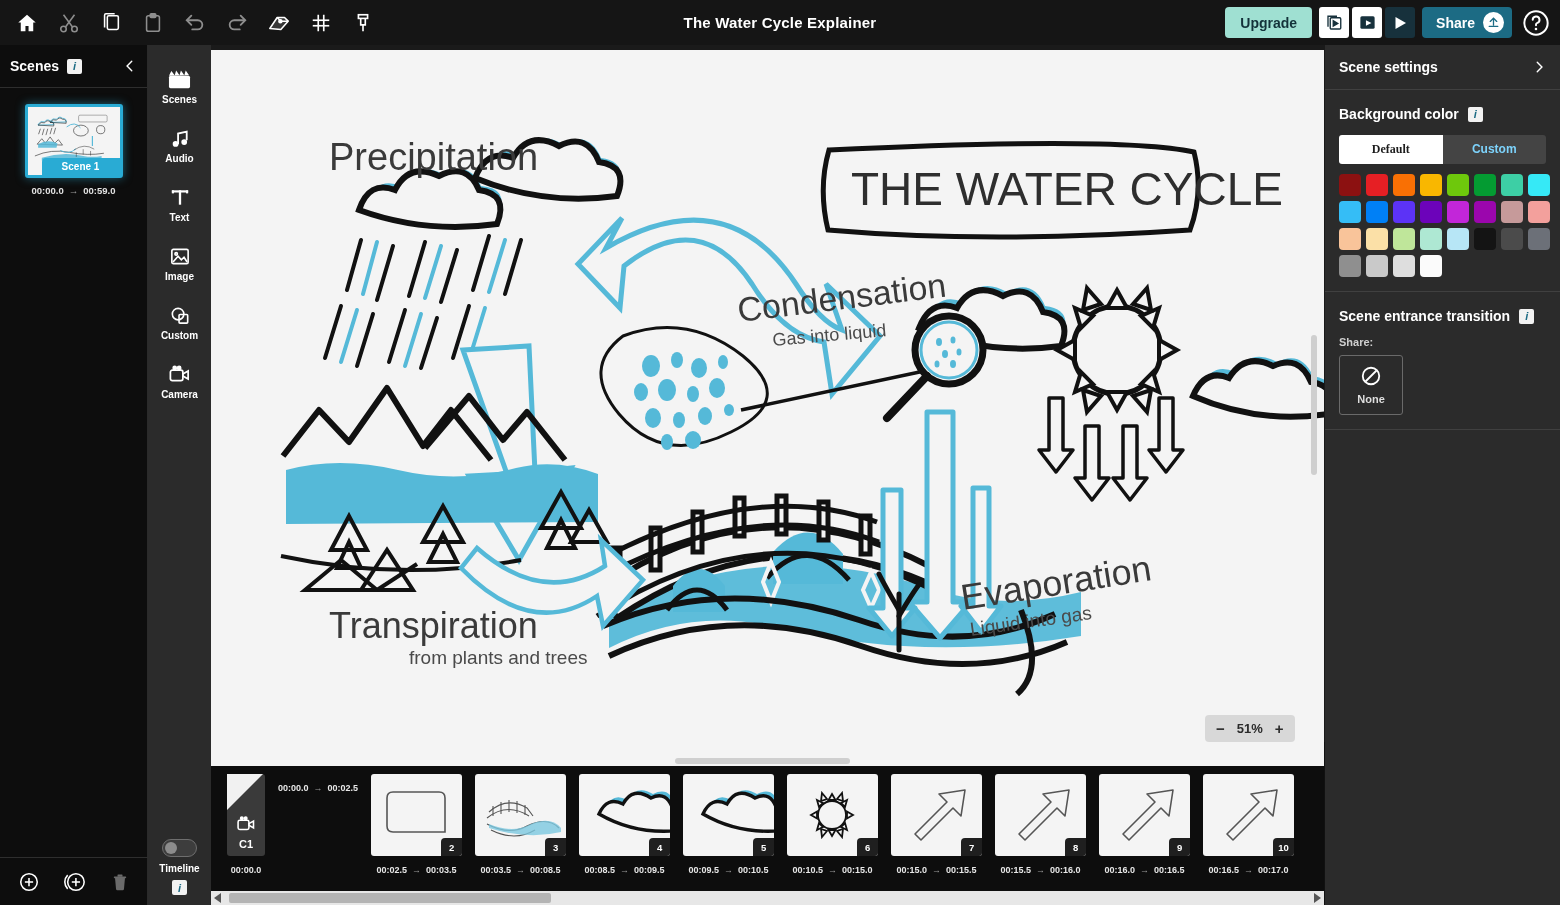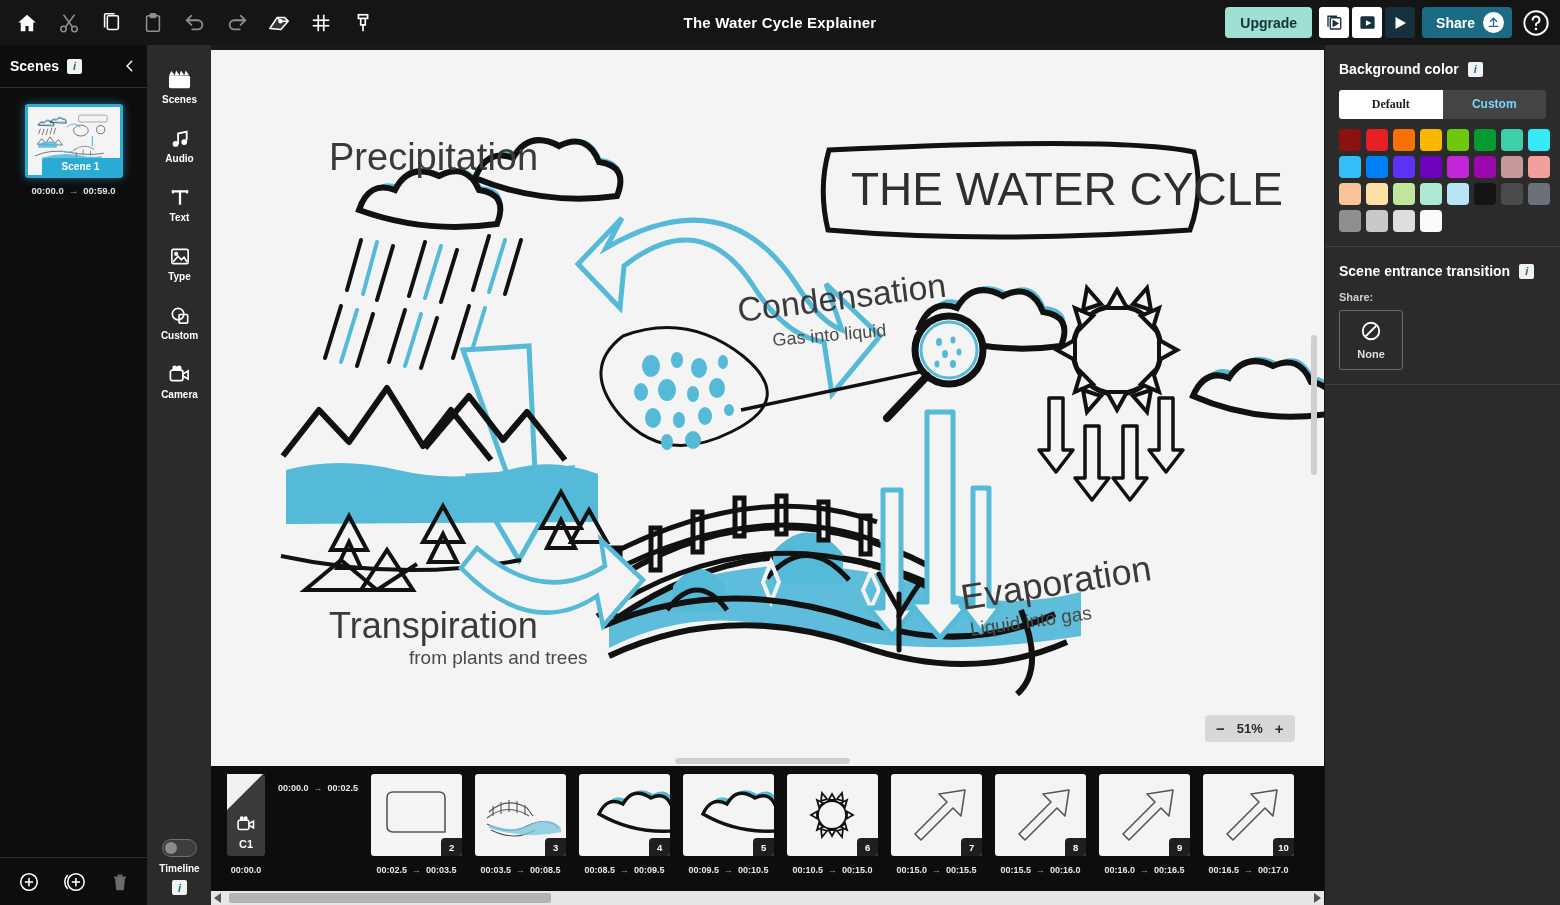--- a/index.html
+++ b/index.html
@@ -446,21 +446,21 @@
           <rect x="18.3" y="4.5" width="2.2" height="3.2" fill="#fff"></rect>
         </svg>
       <span class="tl">Text</span>
     </div>
     <div class="tool">
       <svg width="24" height="23" viewBox="0 0 24 24" fill="none" stroke="#fff" stroke-width="1.7">
         <rect x="3.5" y="4.5" width="17" height="15" rx="1.6"></rect>
         <circle cx="8" cy="9.3" r="1.3"></circle>
           <path d="M4.7 17.8 10 11.8l3.4 3.6 2.8-2.6 3.2 5"></path>
         </svg>
-      <span class="tl">Type</span>
+      <span class="tl">Image</span>
     </div>
     <div class="tool">
       <svg width="24" height="23" viewBox="0 0 24 24" fill="none" stroke="#fff" stroke-width="1.7">
         <circle cx="10" cy="10.5" r="6"></circle>
           <rect x="11" y="11" width="9" height="9" rx="1"></rect>
         </svg>
       <span class="tl">Custom</span>
     </div>
     <div class="tool">
       <svg width="25" height="23" viewBox="0 0 26 24" fill="none" stroke="#fff" stroke-width="1.8">
@@ -861,20 +861,28 @@
       <span class="thumb"></span>
       <span class="arrow-r" style="margin-left:auto">
         <svg width="8" height="10" viewBox="0 0 8 10">
             <polygon points="1,0 1,10 8,5" fill="#555"></polygon>
           </svg>
       </span>
     </div>
   </div>
 
   <div class="right-panel">
+    <div class="rp-head">
+      <span class="t">Scene settings</span>
+      <span class="chev">
+        <svg width="14" height="16" viewBox="0 0 24 24" fill="none" stroke="#fff" stroke-width="2.4" stroke-linecap="round">
+            <polyline points="9,4 17,12 9,20"></polyline>
+          </svg>
+      </span>
+    </div>
 
     <div class="rp-section">
       <div class="rp-label">
         <span>Background color</span>
         <span class="info-badge">i</span>
       </div>
       <div class="seg">
         <div class="on">Default</div>
         <div class="off">Custom</div>
       </div>

